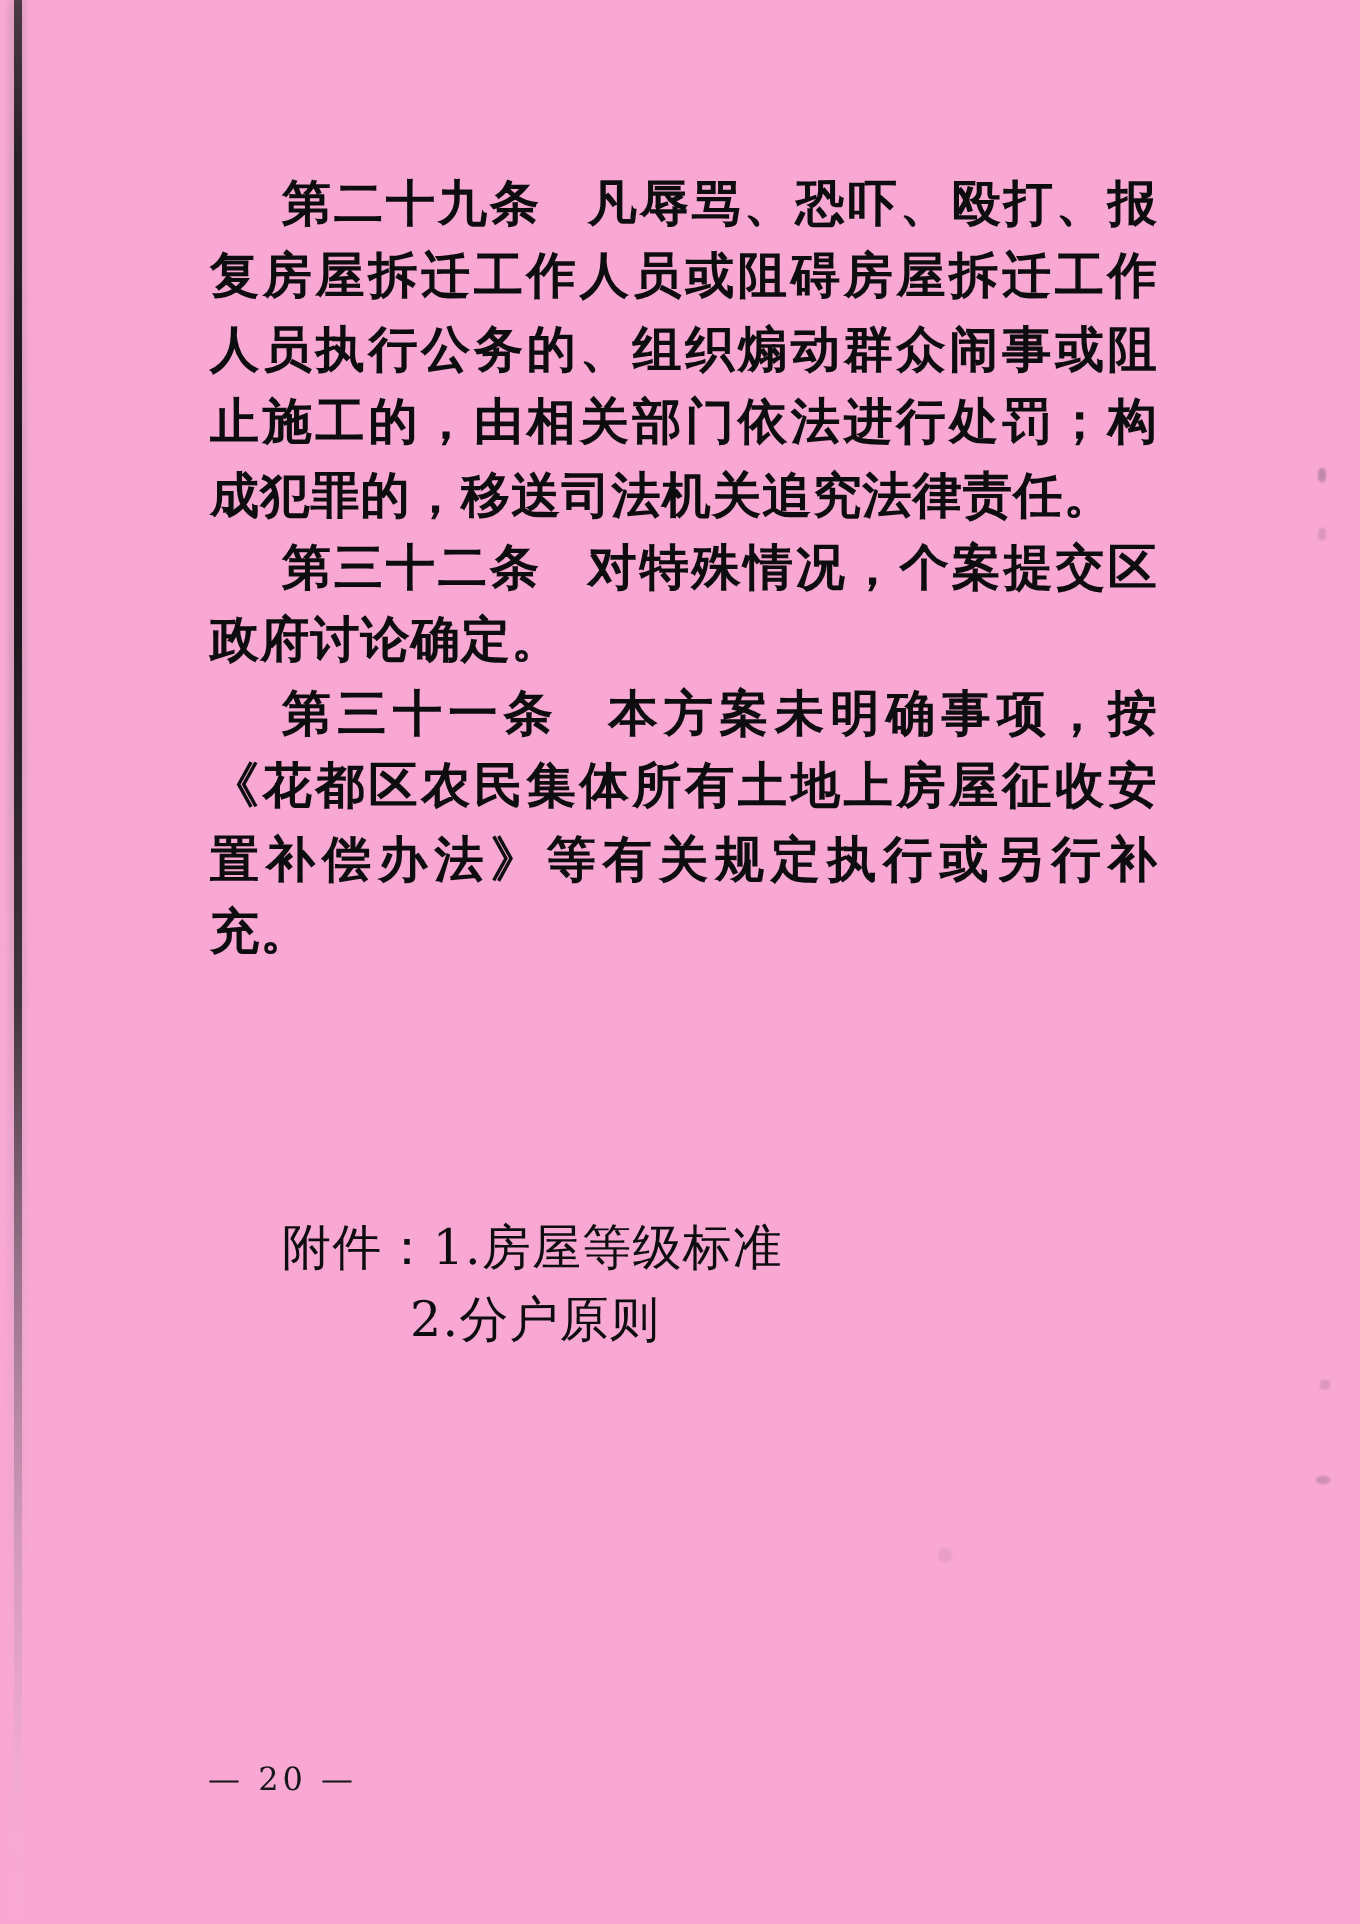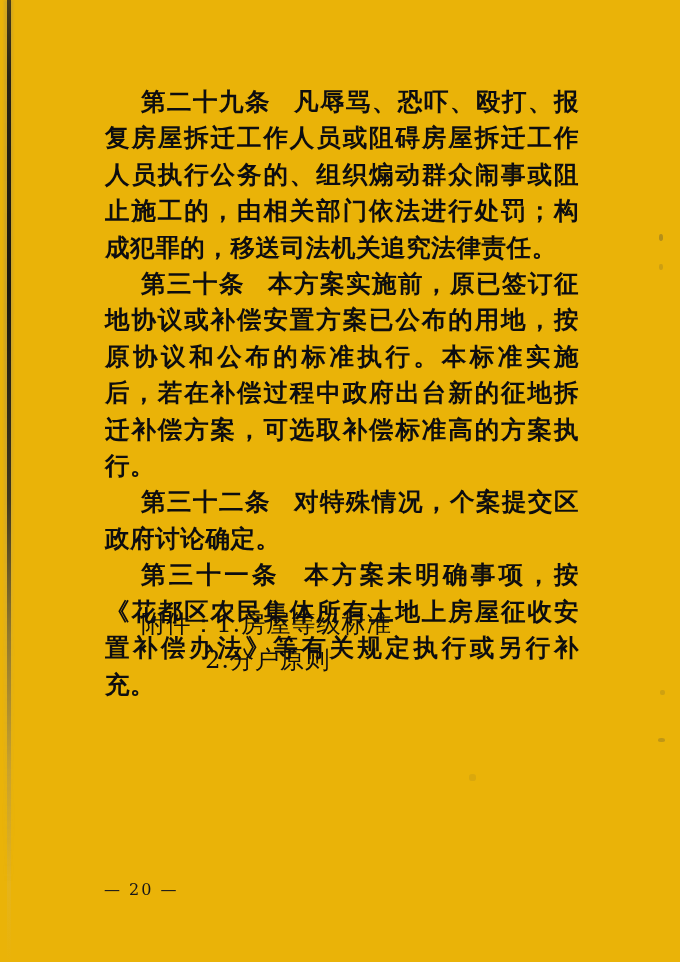--- a/index.html
+++ b/index.html
@@ -4,21 +4,21 @@
 <style>
   html, body {
     margin: 0;
     padding: 0;
     background: #ffffff;
   }
   .page {
     position: relative;
     width: 680px;
     height: 962px;
-    background: #eab308;
+    background: #f9a8d4;
     overflow: hidden;
     font-family: "DejaVu Serif", serif;
   }
 
   
   .scan-edge {
     position: absolute;
     left: 7px;
     top: 0;
     width: 4px;
@@ -125,21 +125,20 @@
   <div class="speck" style="left:659px;top:234px;width:4px;height:7px;opacity:.55;"></div>
   <div class="speck" style="left:659px;top:264px;width:4px;height:6px;opacity:.30;"></div>
   <div class="speck" style="left:660px;top:690px;width:5px;height:5px;opacity:.28;"></div>
   <div class="speck" style="left:658px;top:738px;width:7px;height:4px;opacity:.42;"></div>
   <div class="speck" style="left:469px;top:774px;width:7px;height:7px;opacity:.16;"></div>
 
   <div class="body-text">
 
     <p class="para"><span class="lead">第二十九条</span><span class="gap"></span><span>凡辱骂、恐吓、殴打、报复房屋拆迁工作人员或阻碍房屋拆迁工作人员执行公务的、组织煽动群众闹事或阻止施工的，由相关部门依法进行处罚；构成犯罪的，移送司法机关追究法律责任。</span></p>
 
-    <p class="para"><span class="lead">第三十条</span><span class="gap"></span><span>本方案实施前，原已签订征地协议或补偿安置方案已公布的用地，按原协议和公布的标准执行。本标准实施后，若在补偿过程中政府出台新的征地拆迁补偿方案，可选取补偿标准高的方案执行。</span></p>
 
     <p class="para"><span class="lead">第三十二条</span><span class="gap"></span><span>对特殊情况，个案提交区政府讨论确定。</span></p>
 
     <p class="para"><span class="lead">第三十一条</span><span class="gap"></span><span>本方案未明确事项，按《花都区农民集体所有土地上房屋征收安置补偿办法》等有关规定执行或另行补充。</span></p>
 
 
   </div>
 
   <div class="attach">
     <span class="attach-row first"><span>附件：</span><span>1.房屋等级标准</span></span>

